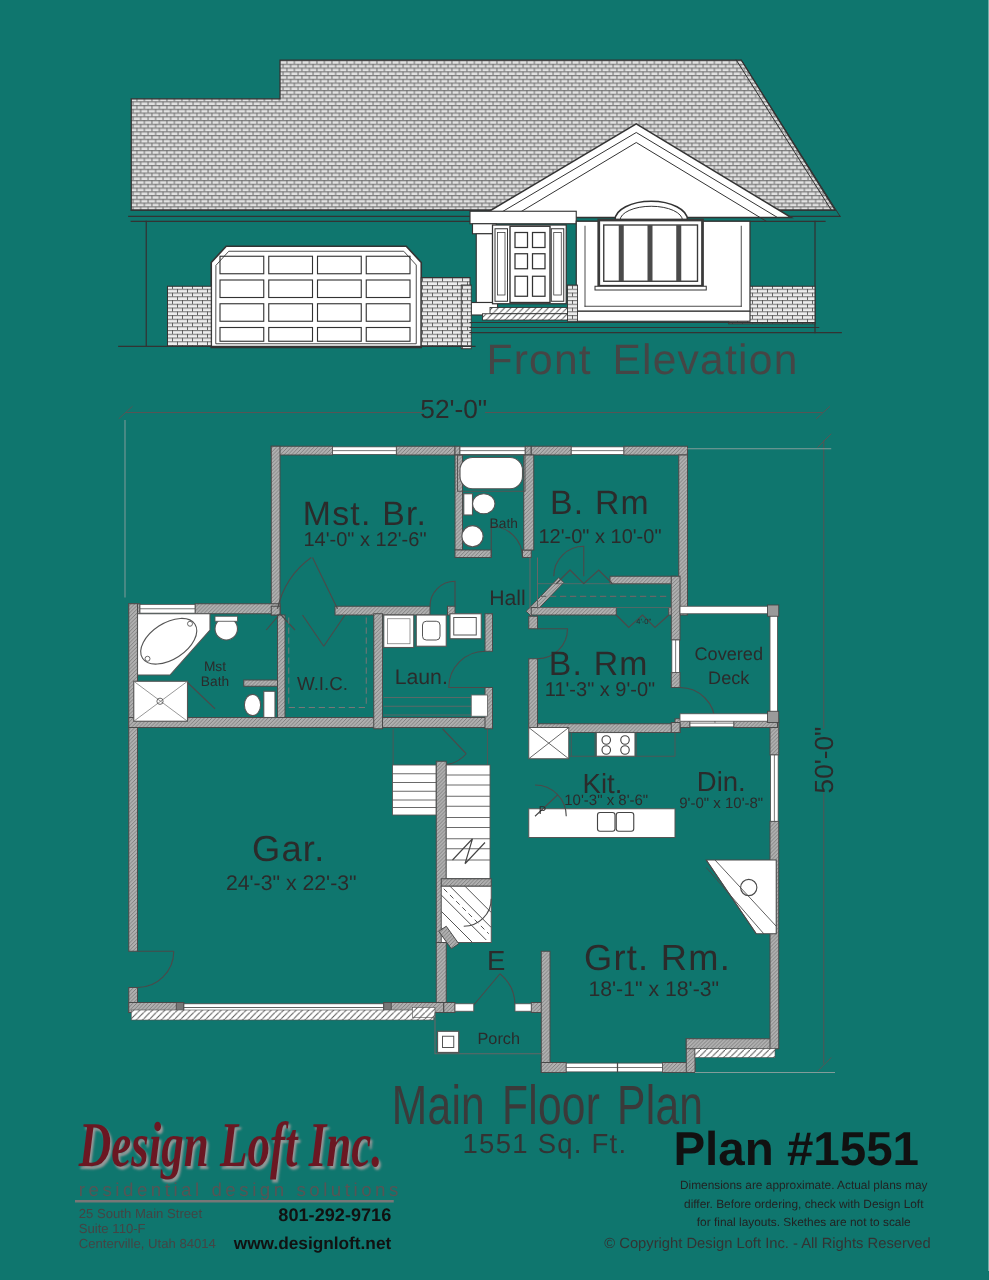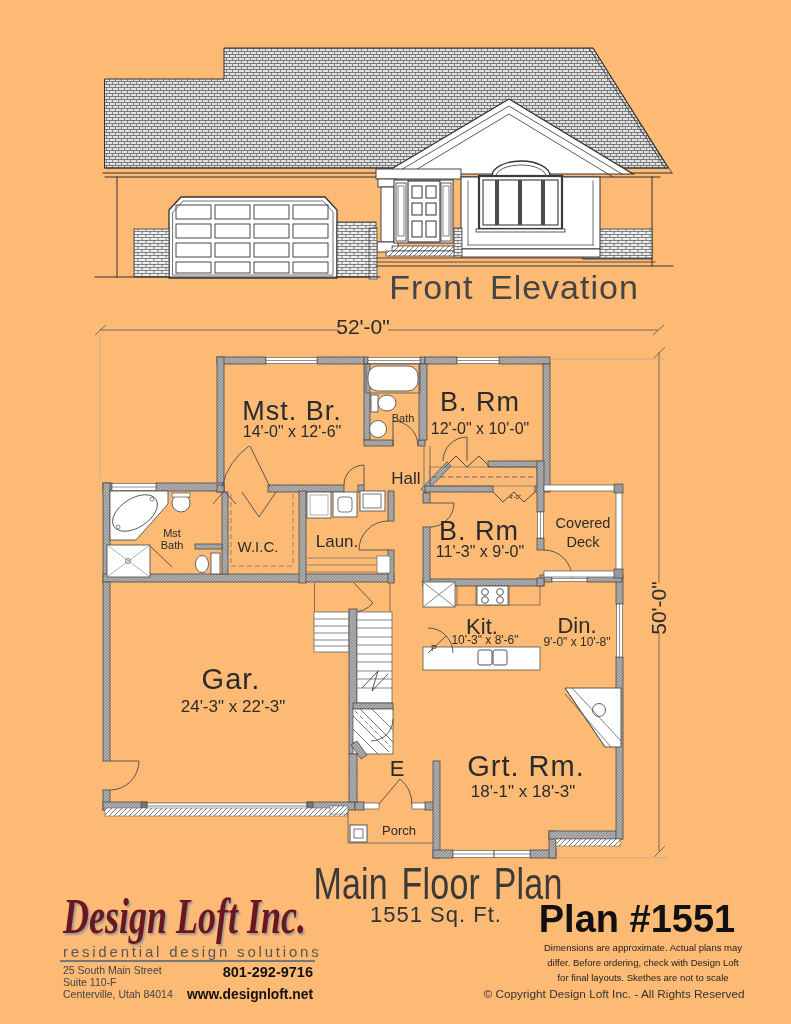--- a/index.html
+++ b/index.html
@@ -1,16 +1,16 @@
 <!DOCTYPE html>
 <html><head>
 <meta charset="utf-8">
 <style>
   html,body{margin:0;padding:0;background:#ffffff;}
-  #page{position:relative;width:791px;height:1024px;background:#fdba74;overflow:hidden;
+  #page{position:relative;width:791px;height:1024px;background:#0f766e;overflow:hidden;
         font-family:"Liberation Sans", sans-serif;}
   svg{position:absolute;left:0;top:0;}
 </style>
 </head>
 <body>
 <div id="page">
 <svg width="791" height="1024" viewBox="0 0 791 1024" font-family="Liberation Sans, sans-serif">
 <defs>
 
   <pattern id="roofP" width="6" height="6" patternUnits="userSpaceOnUse">

